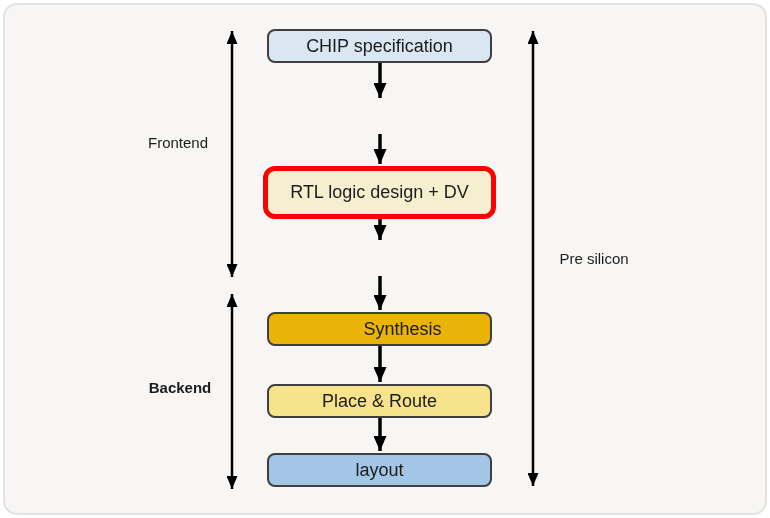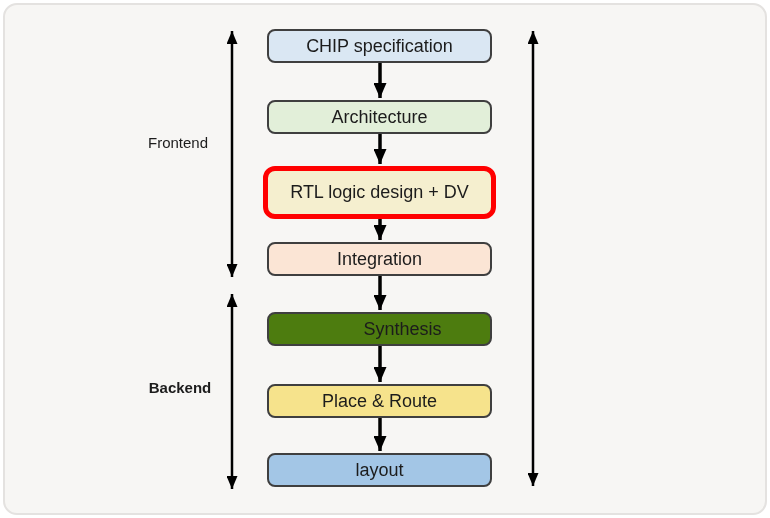--- a/index.html
+++ b/index.html
@@ -94,34 +94,29 @@
     <line x1="380" y1="418" x2="380" y2="451" stroke-width="3.5" marker-end="url(#ah-big)" stroke="#000000"></line>
 
     <line x1="232" y1="31" x2="232" y2="277" stroke-width="2.5" marker-start="url(#ah-small)" marker-end="url(#ah-small)" stroke="#000000"></line>
     <line x1="232" y1="294" x2="232" y2="489" stroke-width="2.5" marker-start="url(#ah-small)" marker-end="url(#ah-small)" stroke="#000000"></line>
     <line x1="533" y1="31" x2="533" y2="486" stroke-width="2.5" marker-start="url(#ah-small)" marker-end="url(#ah-small)" stroke="#000000"></line>
   </svg>
 
   <div class="flow-step step-1" style="background-color: rgb(218, 231, 243); border-color: rgb(63, 63, 63);">
     <span>CHIP specification</span>
   </div>
-  <div class="flow-step step-2" style="background-color: rgb(226, 239, 217); border-color: rgb(63, 63, 63);">
-    <span>Architecture</span>
-  </div>
   <div class="flow-step step-3 highlighted" style="background-color: rgb(245, 239, 207); border-color: rgb(255, 0, 0);">
     <span>RTL logic design + DV</span>
   </div>
-  <div class="flow-step step-4" style="background-color: rgb(251, 229, 213); border-color: rgb(63, 63, 63);">
-    <span>Integration</span>
-  </div>
-  <div class="flow-step step-5" style="background-color: #4d7c0f; border-color: rgb(63, 63, 63); padding-left: 46px;">
+  <div class="flow-step step-5" style="background-color: #eab308; border-color: rgb(63, 63, 63); padding-left: 46px;">
     <span>Synthesis</span>
   </div>
   <div class="flow-step step-6" style="background-color: rgb(246, 227, 140); border-color: rgb(63, 63, 63); justify-content: center;">
     <span>Place &amp; Route</span>
   </div>
   <div class="flow-step step-7" style="background-color: rgb(163, 198, 230); border-color: rgb(63, 63, 63);">
     <span>layout</span>
   </div>
 
   <div class="side-label label-frontend">Frontend</div>
   <div class="side-label label-backend">Backend</div>
+  <div class="side-label label-pre-silicon">Pre silicon</div>
 </div>
 
 </body></html>

